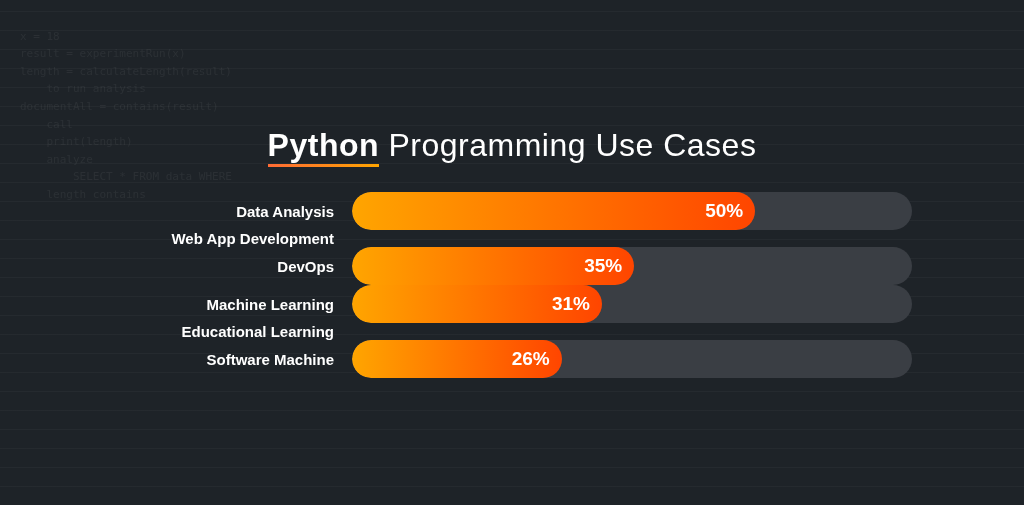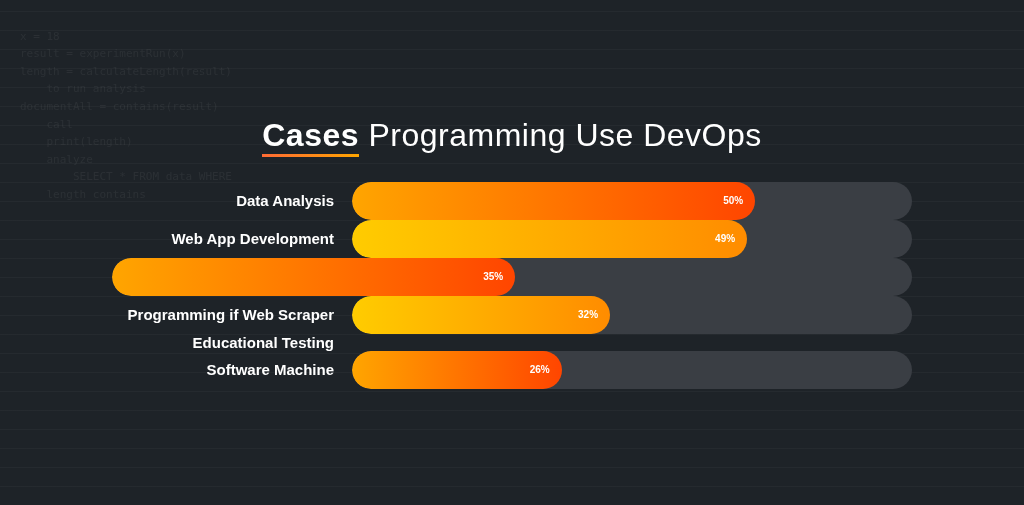--- a/index.html
+++ b/index.html
@@ -100,21 +100,21 @@
       border-radius: 20px;
       display: flex;
       align-items: center;
       padding-right: 12px;
       justify-content: flex-end;
       position: relative;
     }
 
     .bar-label {
       color: #ffffff;
-      font-size: 10px;
+      font-size: 19px;
       font-weight: 700;
     }
 
     
     .gradient-orange-red {
       background: linear-gradient(90deg, #ffa500, #ff4500);
     }
 
     .gradient-yellow-orange {
       background: linear-gradient(90deg, #ffcc00, #ff8c00);
@@ -131,58 +131,52 @@
 documentAll = contains(result)
     call
     print(length)
     analyze
         SELECT * FROM data WHERE
     length contains
 </div>
 
 <div class="container">
   <h1 class="title">
-    <span class="title-python">Cases</span><span> Programming Use DevOps</span>
+    <span class="title-python">Python</span><span> Programming Use Cases</span>
   </h1>
   <div id="bars-container">
       <div class="chart-row">
         <div class="label">Data Analysis</div>
         <div class="bar-track">
           <div class="bar-fill gradient-orange-red" style="width: 72%;">
             <span class="bar-label">50%</span>
           </div>
         </div>
       </div>
       <div class="chart-row">
         <div class="label">Web App Development</div>
-        <div class="bar-track">
-          <div class="bar-fill gradient-yellow-orange" style="width: 70.56%;">
-            <span class="bar-label">49%</span>
-          </div>
-        </div>
       </div>
       <div class="chart-row">
+        <div class="label">DevOps</div>
         <div class="bar-track">
           <div class="bar-fill gradient-orange-red" style="width: 50.4%;">
             <span class="bar-label">35%</span>
           </div>
         </div>
       </div>
       <div class="chart-row">
-        <div class="label">Programming if Web Scraper</div>
+        <div class="label">Machine Learning</div>
         <div class="bar-track">
-          <div class="bar-fill gradient-yellow-orange" style="width: 46.08%;">
-            <span class="bar-label">32%</span>
+          <div class="bar-fill gradient-orange-red" style="width: 44.64%;">
+            <span class="bar-label">31%</span>
           </div>
         </div>
       </div>
       <div class="chart-row">
-      </div>
-      <div class="chart-row">
-        <div class="label">Educational Testing</div>
+        <div class="label">Educational Learning</div>
       </div>
       <div class="chart-row">
         <div class="label">Software Machine</div>
         <div class="bar-track">
           <div class="bar-fill gradient-orange-red" style="width: 37.44%; align-items: center;">
             <span class="bar-label">26%</span>
           </div>
         </div>
       </div>
     </div>

